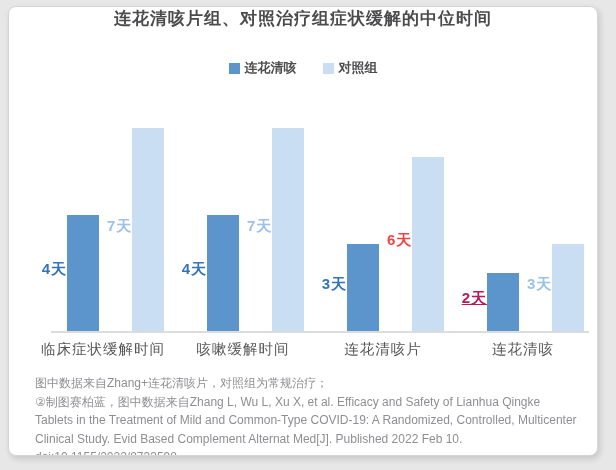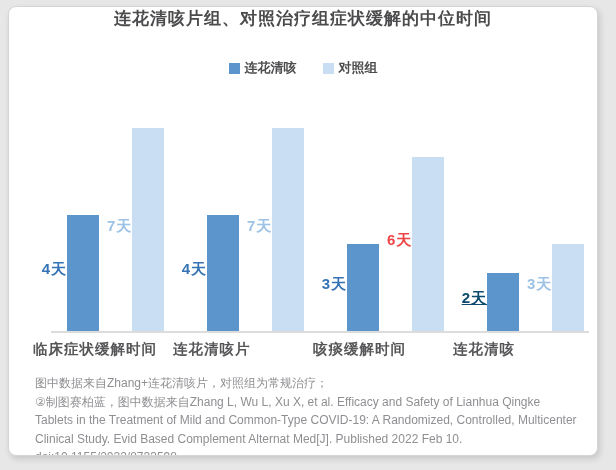--- a/index.html
+++ b/index.html
@@ -80,22 +80,23 @@
   }
   .bar{
     width:32px;
   }
   .cats-row{
     display:flex;
     margin:9px 4px 0 24px;
   }
   .category-label{
     flex:1;
+    text-align:center;
     font-size:14.5px;
-    font-weight:bold;
+    font-weight:normal;
     letter-spacing:1px;
     color:#565658;
   }
   .footnote{
     margin:15px 20px 0 26px;
     font-size:12px;
     line-height:1.55;
     color:#8f8f93;
   }
 </style>
@@ -142,33 +143,33 @@
             <div class="bar-value" style="color: rgb(54, 116, 181);">3天</div>
             <div class="bar" style="background: rgb(91, 149, 204); height: 87px;"></div>
           </div>
           <div class="bar-wrap">
             <div class="bar-value" style="color: #ef4444;">6天</div>
             <div class="bar" style="background: rgb(201, 222, 242); height: 174px;"></div>
           </div>
         </div>
         <div class="bar-group">
           <div class="bar-wrap">
-            <div class="bar-value" style="color: #0c4a6e; text-decoration: underline;">2天</div>
+            <div class="bar-value" style="color: #be185d; text-decoration: underline;">2天</div>
             <div class="bar" style="background: rgb(91, 149, 204); height: 58px;"></div>
           </div>
           <div class="bar-wrap">
             <div class="bar-value" style="color: rgb(156, 194, 229);">3天</div>
             <div class="bar" style="background: rgb(201, 222, 242); height: 87px;"></div>
           </div>
         </div>
       </div>
   </div>
   <div class="cats-row" id="cats-row">
       <div class="category-label">临床症状缓解时间</div>
+      <div class="category-label">咳嗽缓解时间</div>
       <div class="category-label">连花清咳片</div>
-      <div class="category-label">咳痰缓解时间</div>
       <div class="category-label">连花清咳</div>
     </div>
   <div class="footnote">
     <div>图中数据来自Zhang+连花清咳片，对照组为常规治疗；</div>
     <div>②制图赛柏蓝，图中数据来自Zhang L, Wu L, Xu X, et al. Efficacy and Safety of Lianhua Qingke Tablets in the Treatment of Mild and Common-Type COVID-19: A Randomized, Controlled, Multicenter Clinical Study. Evid Based Complement Alternat Med[J]. Published 2022 Feb 10. doi:10.1155/2022/8733598</div>
   </div>
 </div>
 
 </body></html>

